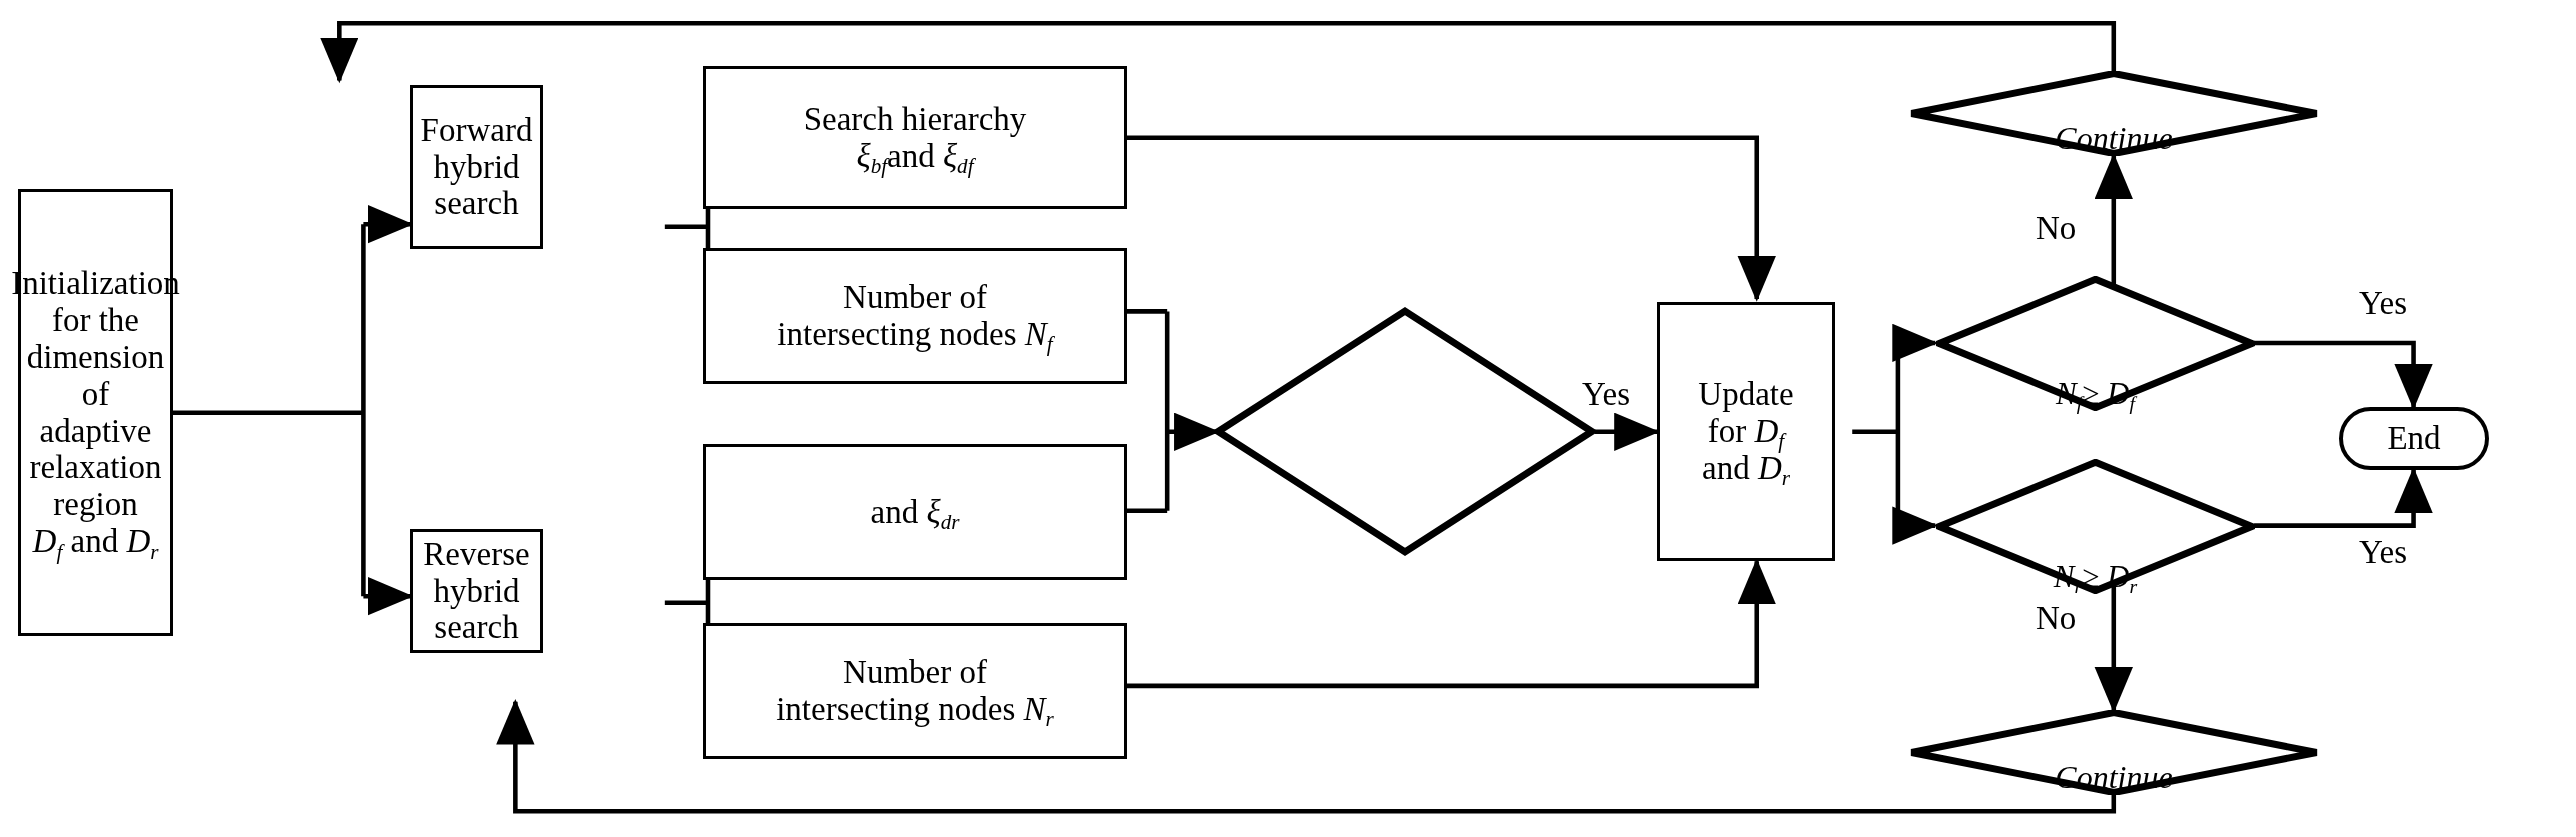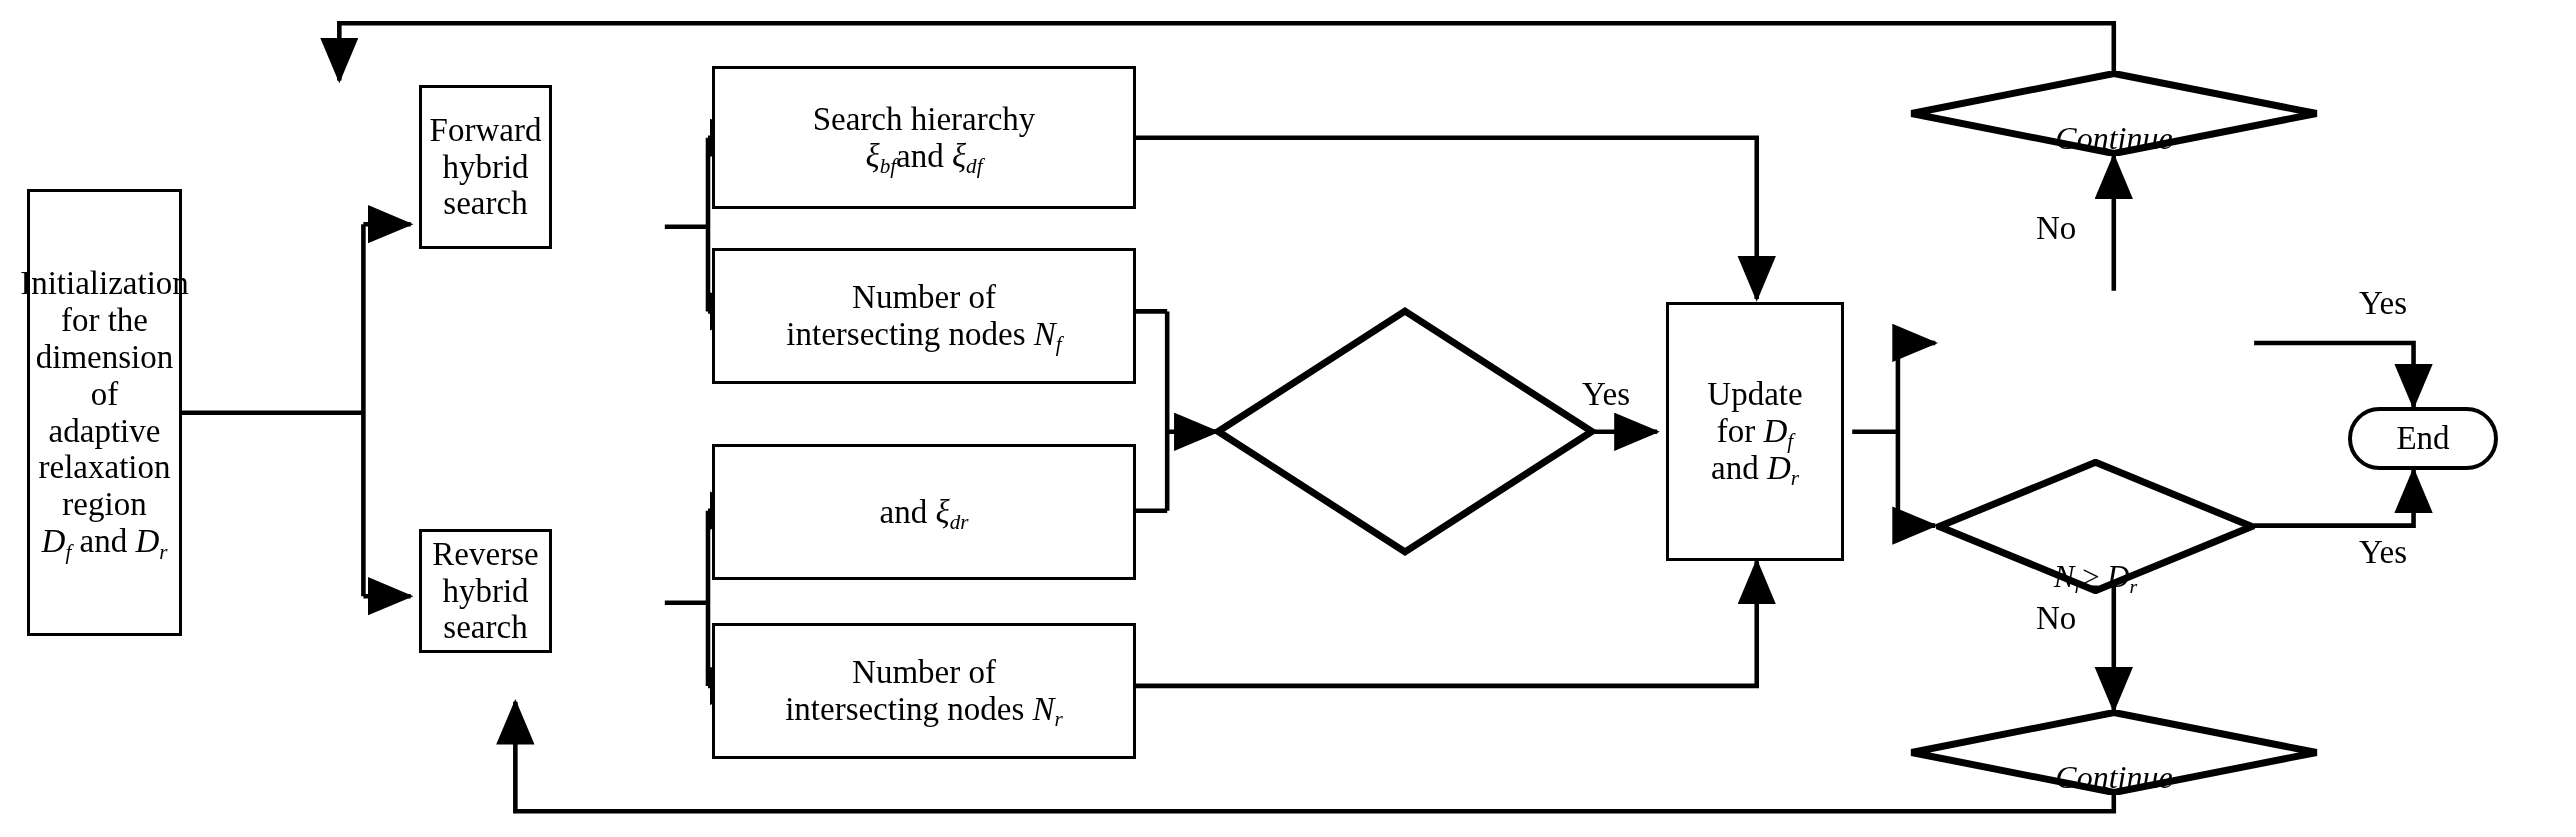--- a/index.html
+++ b/index.html
@@ -25,21 +25,20 @@
   }
   .node {
     position: absolute;
     box-sizing: border-box;
     display: flex;
     align-items: center;
     justify-content: center;
     text-align: center;
     color: #000;
     background: #ffffff;
-    margin-left: 9px;
   }
   .proc {
     border: 3.3px solid #000;
     line-height: 1.12;
   }
   .terminator {
     border: 4.2px solid #000;
     border-radius: 830px;
   }
   .diamond-wrap {
@@ -208,20 +207,28 @@
 
   <div class="diamond-wrap" style="left:1909px; top:71px; width:410px; height:85px;">
     <svg class="dshape" viewBox="0 0 494 102" preserveAspectRatio="none">
       <polygon points="247,3 491,51 247,99 3,51" fill="#fff" stroke="#000" stroke-width="7" vector-effect="non-scaling-stroke"></polygon>
     </svg>
     <div class="diamond-label f39">
       <i class="v">Continue</i>
     </div>
   </div>
 
+  <div class="diamond-wrap" style="left:1936px; top:276px; width:319px; height:135px;">
+    <svg class="dshape" viewBox="0 0 384 162" preserveAspectRatio="none">
+      <polygon points="192,4 380,81 192,158 4,81" fill="#fff" stroke="#000" stroke-width="7" vector-effect="non-scaling-stroke"></polygon>
+    </svg>
+    <div class="diamond-label f37">
+      <i class="v">N</i><sub>f</sub><span>≥ </span><i class="v">D</i><sub>f</sub>
+    </div>
+  </div>
 
   <div class="diamond-wrap" style="left:1936px; top:459px; width:319px; height:135px;">
     <svg class="dshape" viewBox="0 0 384 162" preserveAspectRatio="none">
       <polygon points="192,4 380,81 192,158 4,81" fill="#fff" stroke="#000" stroke-width="7" vector-effect="non-scaling-stroke"></polygon>
     </svg>
     <div class="diamond-label f37">
       <i class="v">N</i><sub>r</sub><span>≥ </span><i class="v">D</i><sub>r</sub>
     </div>
   </div>
 

